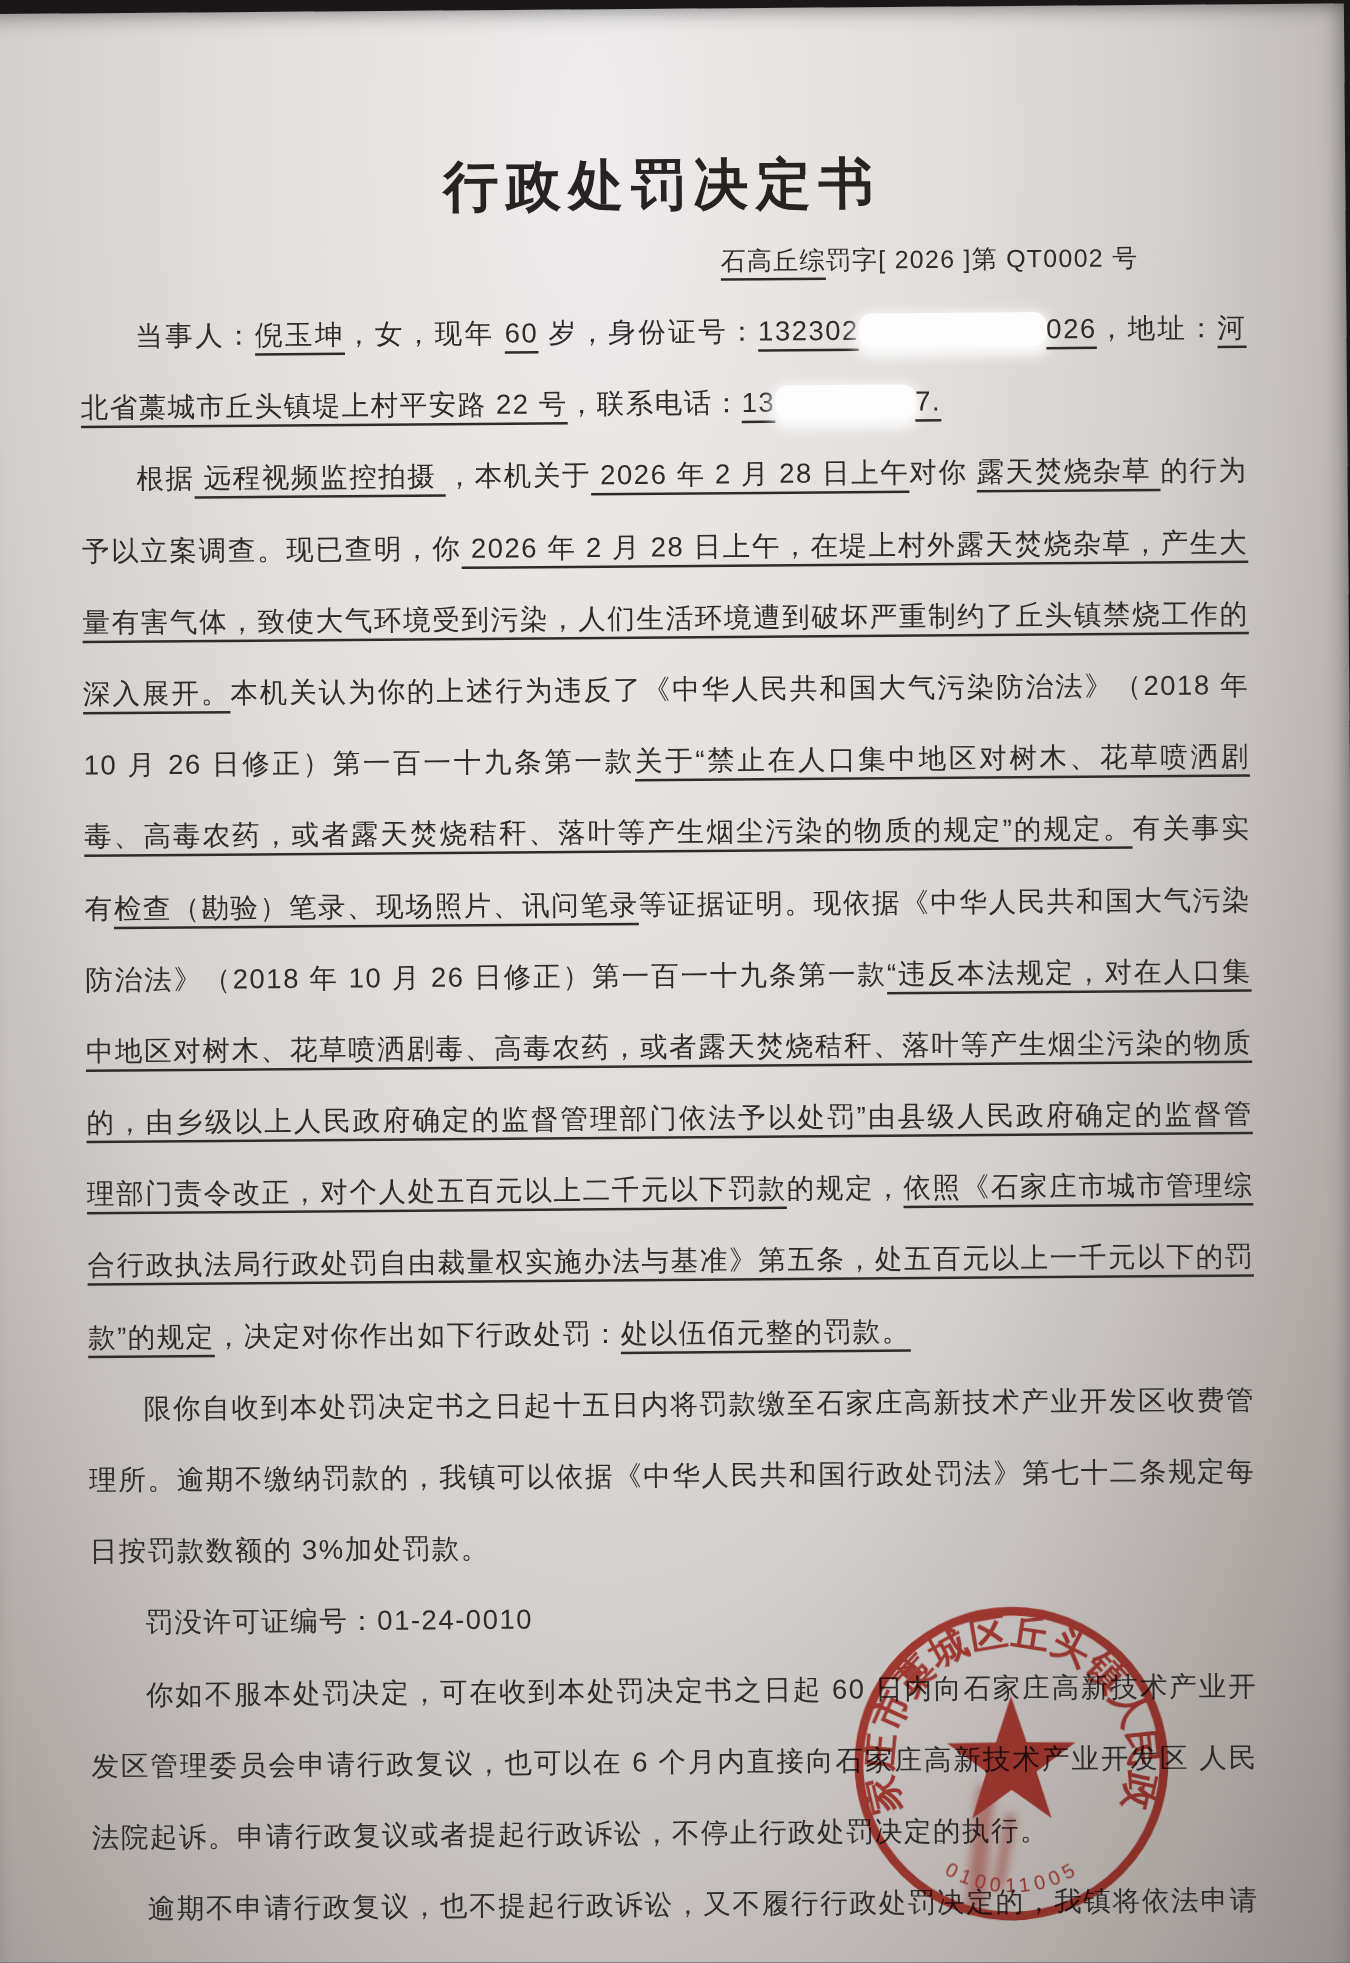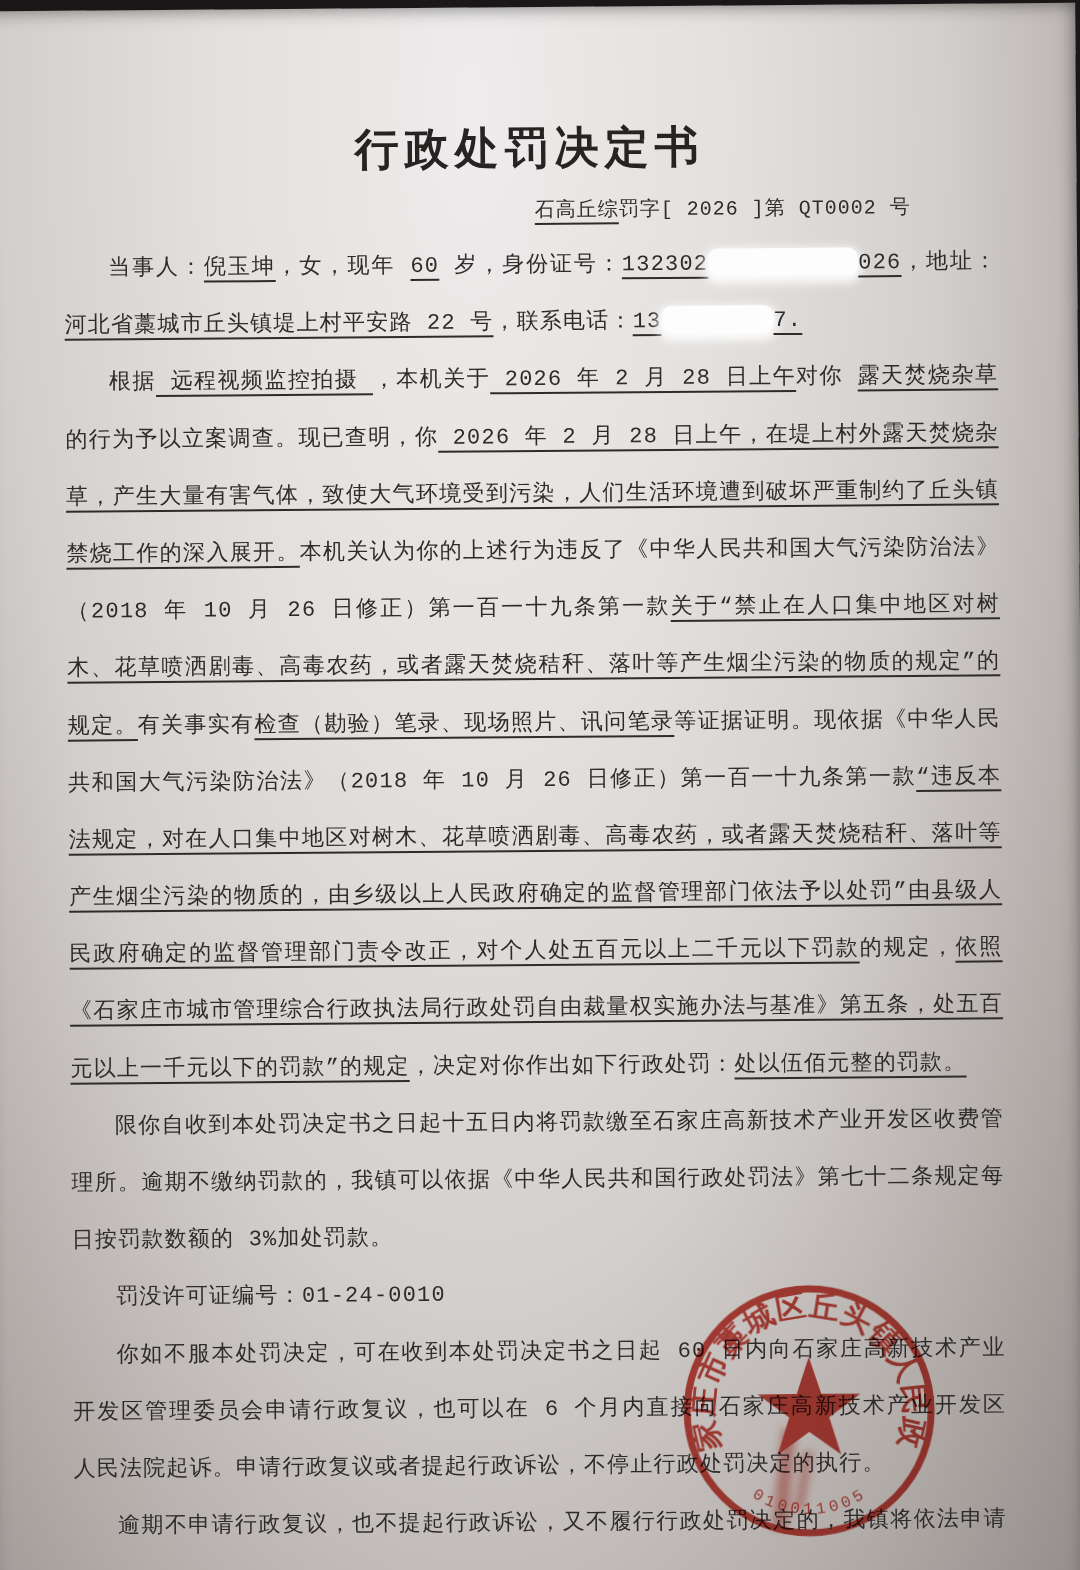--- a/index.html
+++ b/index.html
@@ -1,19 +1,19 @@
 <!DOCTYPE html>
 <html><head>
 <meta charset="utf-8">
 <style>
   html,body{margin:0;padding:0;}
   .photo{
     position:relative;width:1080px;height:1570px;overflow:hidden;
     background:#1a1718;
-    font-family:Liberation Mono, monospace;
+    font-family:Liberation Sans, sans-serif;
   }
   .paper{
     position:absolute;left:-10px;top:7px;right:-8px;height:1640px;
     transform:rotate(-0.45deg);transform-origin:50% 100%;
     background:radial-gradient(ellipse at 45% 6%, #eeecec 0%, #e3e0de 30%, #d3cfcc 55%, #b0aaa7 80%, #8f8987 100%);
     box-shadow:0 0 18px rgba(0,0,0,.5) inset;
   }
   .content{position:absolute;left:85px;right:80px;top:0;color:#2e2c2b;}
   .doc-title{
     text-align:center;font-size:44px;font-weight:bold;letter-spacing:6px;

